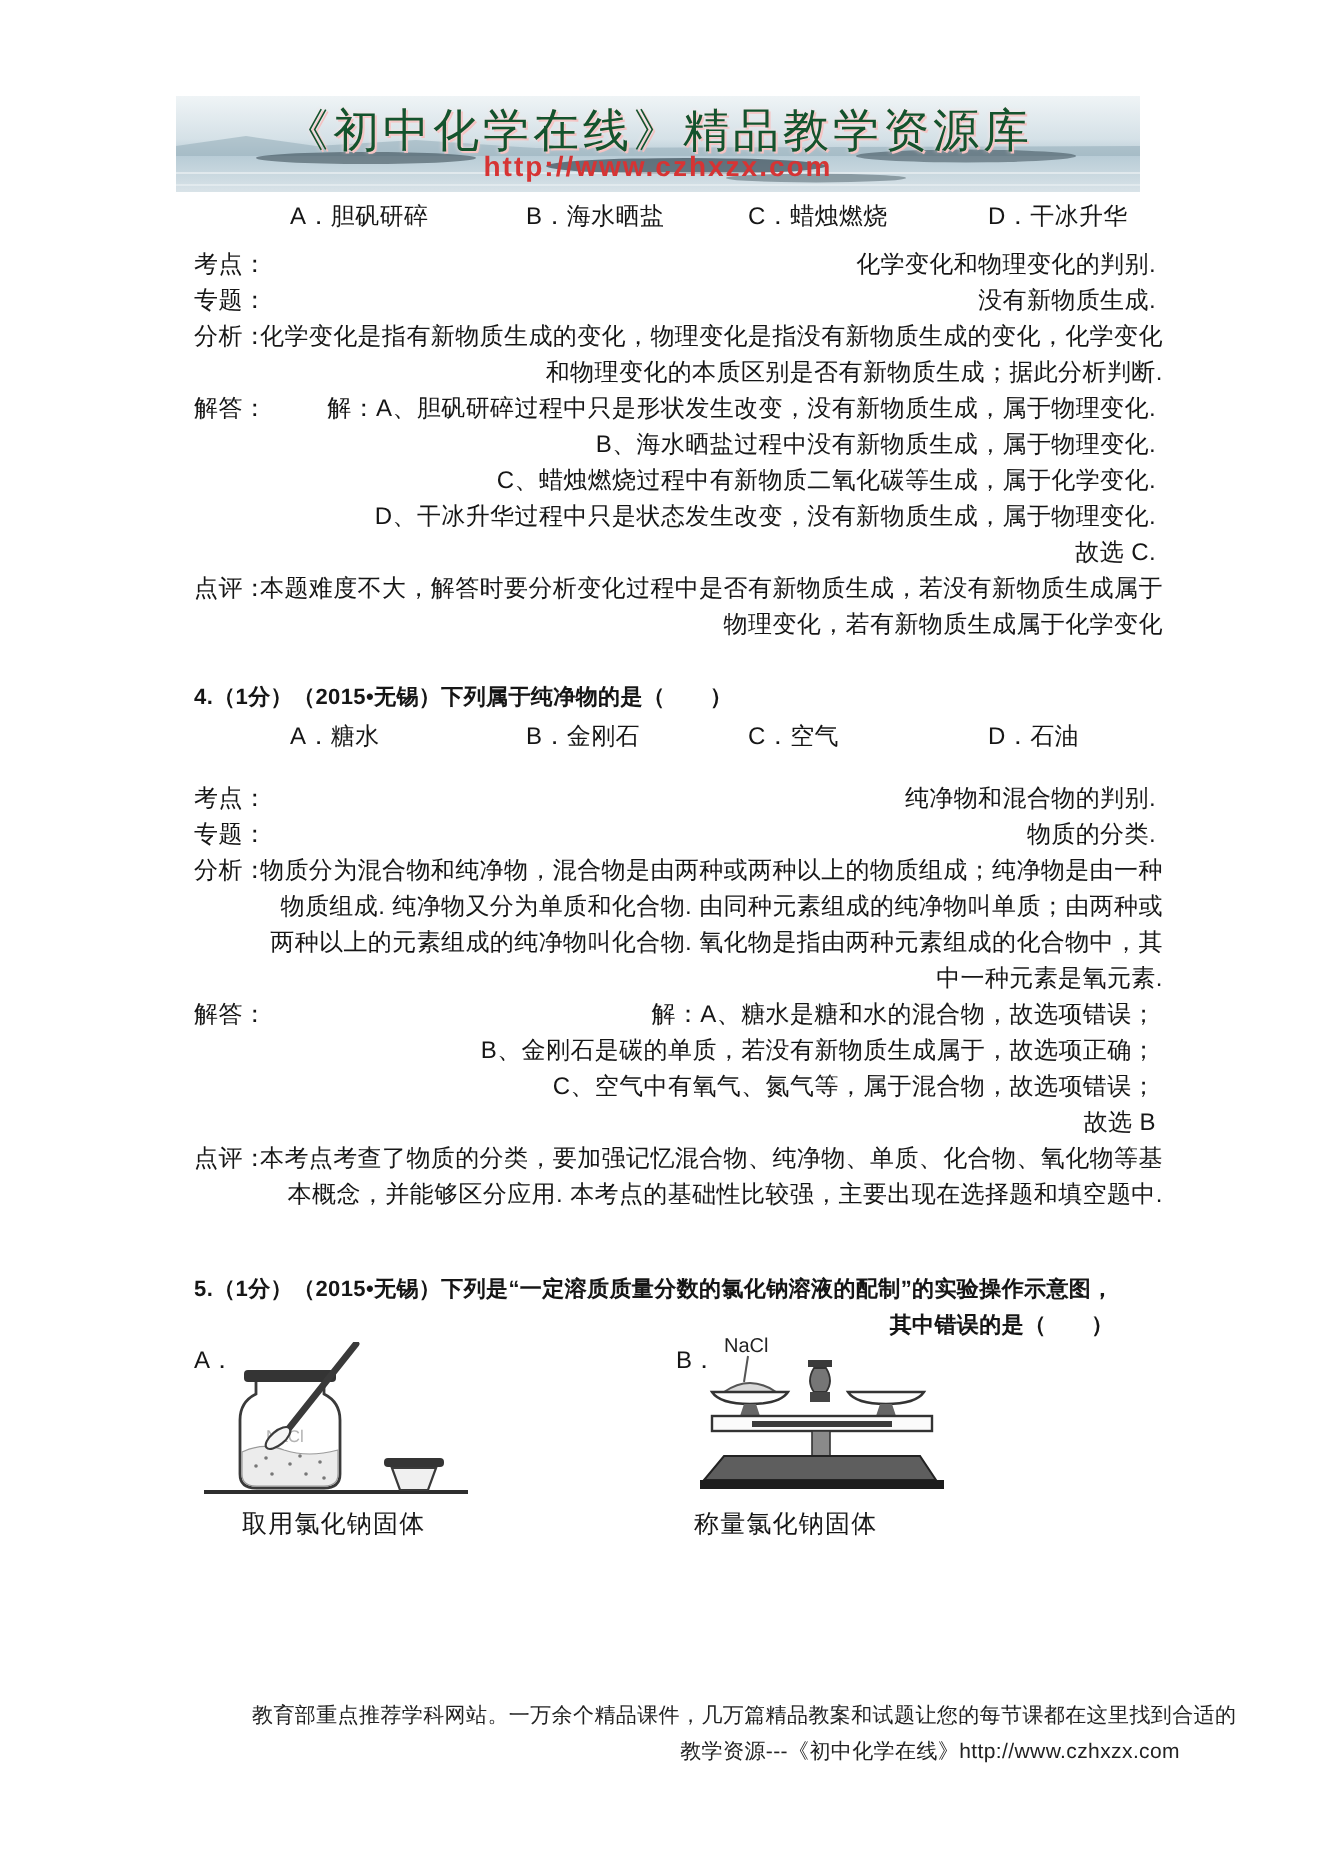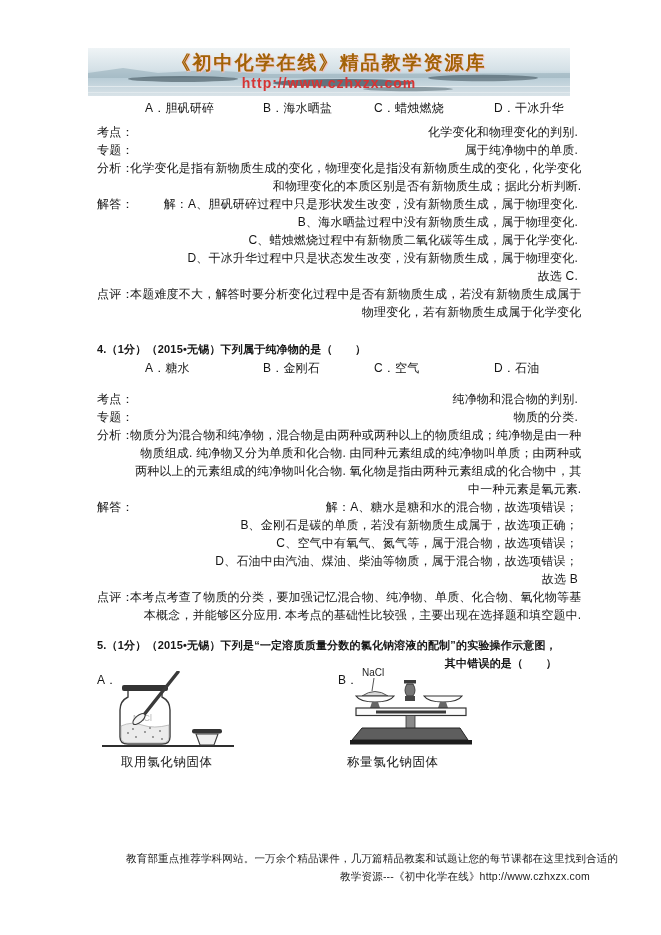--- a/index.html
+++ b/index.html
@@ -3,21 +3,21 @@
 <meta charset="utf-8">
 <style>
   html,body{margin:0;padding:0;background:#ffffff;}
   .page{position:relative;width:661px;height:935px;background:#ffffff;overflow:hidden;
         font-family:"Liberation Sans","DejaVu Sans",sans-serif;color:#161616;}
 
   
   .banner{position:absolute;left:88px;top:48px;width:482px;height:48px;overflow:hidden;}
   .banner svg{position:absolute;left:0;top:0;}
   .banner-title{position:absolute;left:0;right:0;top:2px;text-align:center;
-      font-size:19px;font-weight:bold;color:#a16207;letter-spacing:2px;white-space:nowrap;
+      font-size:23px;font-weight:normal;color:#14532d;letter-spacing:2px;white-space:nowrap;
       text-shadow:0 0 2px #ffe2e2,1px 1px 0 #f3bcbc;}
   .banner-url{position:absolute;left:0;right:0;top:27px;text-align:center;
       font-size:14px;font-weight:bold;color:#d63434;letter-spacing:1px;white-space:nowrap;}
 
   
   .opt-row{position:absolute;left:0;width:661px;height:18px;font-size:12px;letter-spacing:.2px;}
   .opt{position:absolute;top:0;white-space:nowrap;margin-left:48px;}
   .o1{left:97px}.o2{left:215px}.o3{left:326px}.o4{left:446px}
 
   .qa{position:absolute;left:97px;width:481px;font-size:12px;letter-spacing:.2px;}
@@ -76,21 +76,21 @@
   <div class="qa" style="top:123px">
     <div class="row">
       <div class="lbl">考点：</div>
       <div class="cnt">
           <div class="ln">化学变化和物理变化的判别.</div>
         </div>
     </div>
     <div class="row">
       <div class="lbl">专题：</div>
       <div class="cnt">
-          <div class="ln">属于纯净物中的单质.</div>
+          <div class="ln">没有新物质生成.</div>
         </div>
     </div>
     <div class="row">
       <div class="lbl">分析：</div>
       <div class="cnt">
         <div class="ln">化学变化是指有新物质生成的变化，物理变化是指没有新物质生成的变化，化学变化</div>
         <div class="ln">和物理变化的本质区别是否有新物质生成；据此分析判断.</div>
       </div>
     </div>
     <div class="row">
@@ -143,21 +143,20 @@
         <div class="ln">两种以上的元素组成的纯净物叫化合物. 氧化物是指由两种元素组成的化合物中，其</div>
         <div class="ln">中一种元素是氧元素.</div>
       </div>
     </div>
     <div class="row">
       <div class="lbl">解答：</div>
       <div class="cnt">
         <div class="ln">解：A、糖水是糖和水的混合物，故选项错误；</div>
         <div class="ln ind">B、金刚石是碳的单质，若没有新物质生成属于，故选项正确；</div>
         <div class="ln ind">C、空气中有氧气、氮气等，属于混合物，故选项错误；</div>
-        <div class="ln ind">D、石油中由汽油、煤油、柴油等物质，属于混合物，故选项错误；</div>
         <div class="ln ind">故选 B</div>
       </div>
     </div>
     <div class="row">
       <div class="lbl">点评：</div>
       <div class="cnt">
         <div class="ln">本考点考查了物质的分类，要加强记忆混合物、纯净物、单质、化合物、氧化物等基</div>
         <div class="ln">本概念，并能够区分应用. 本考点的基础性比较强，主要出现在选择题和填空题中.</div>
       </div>
     </div>

